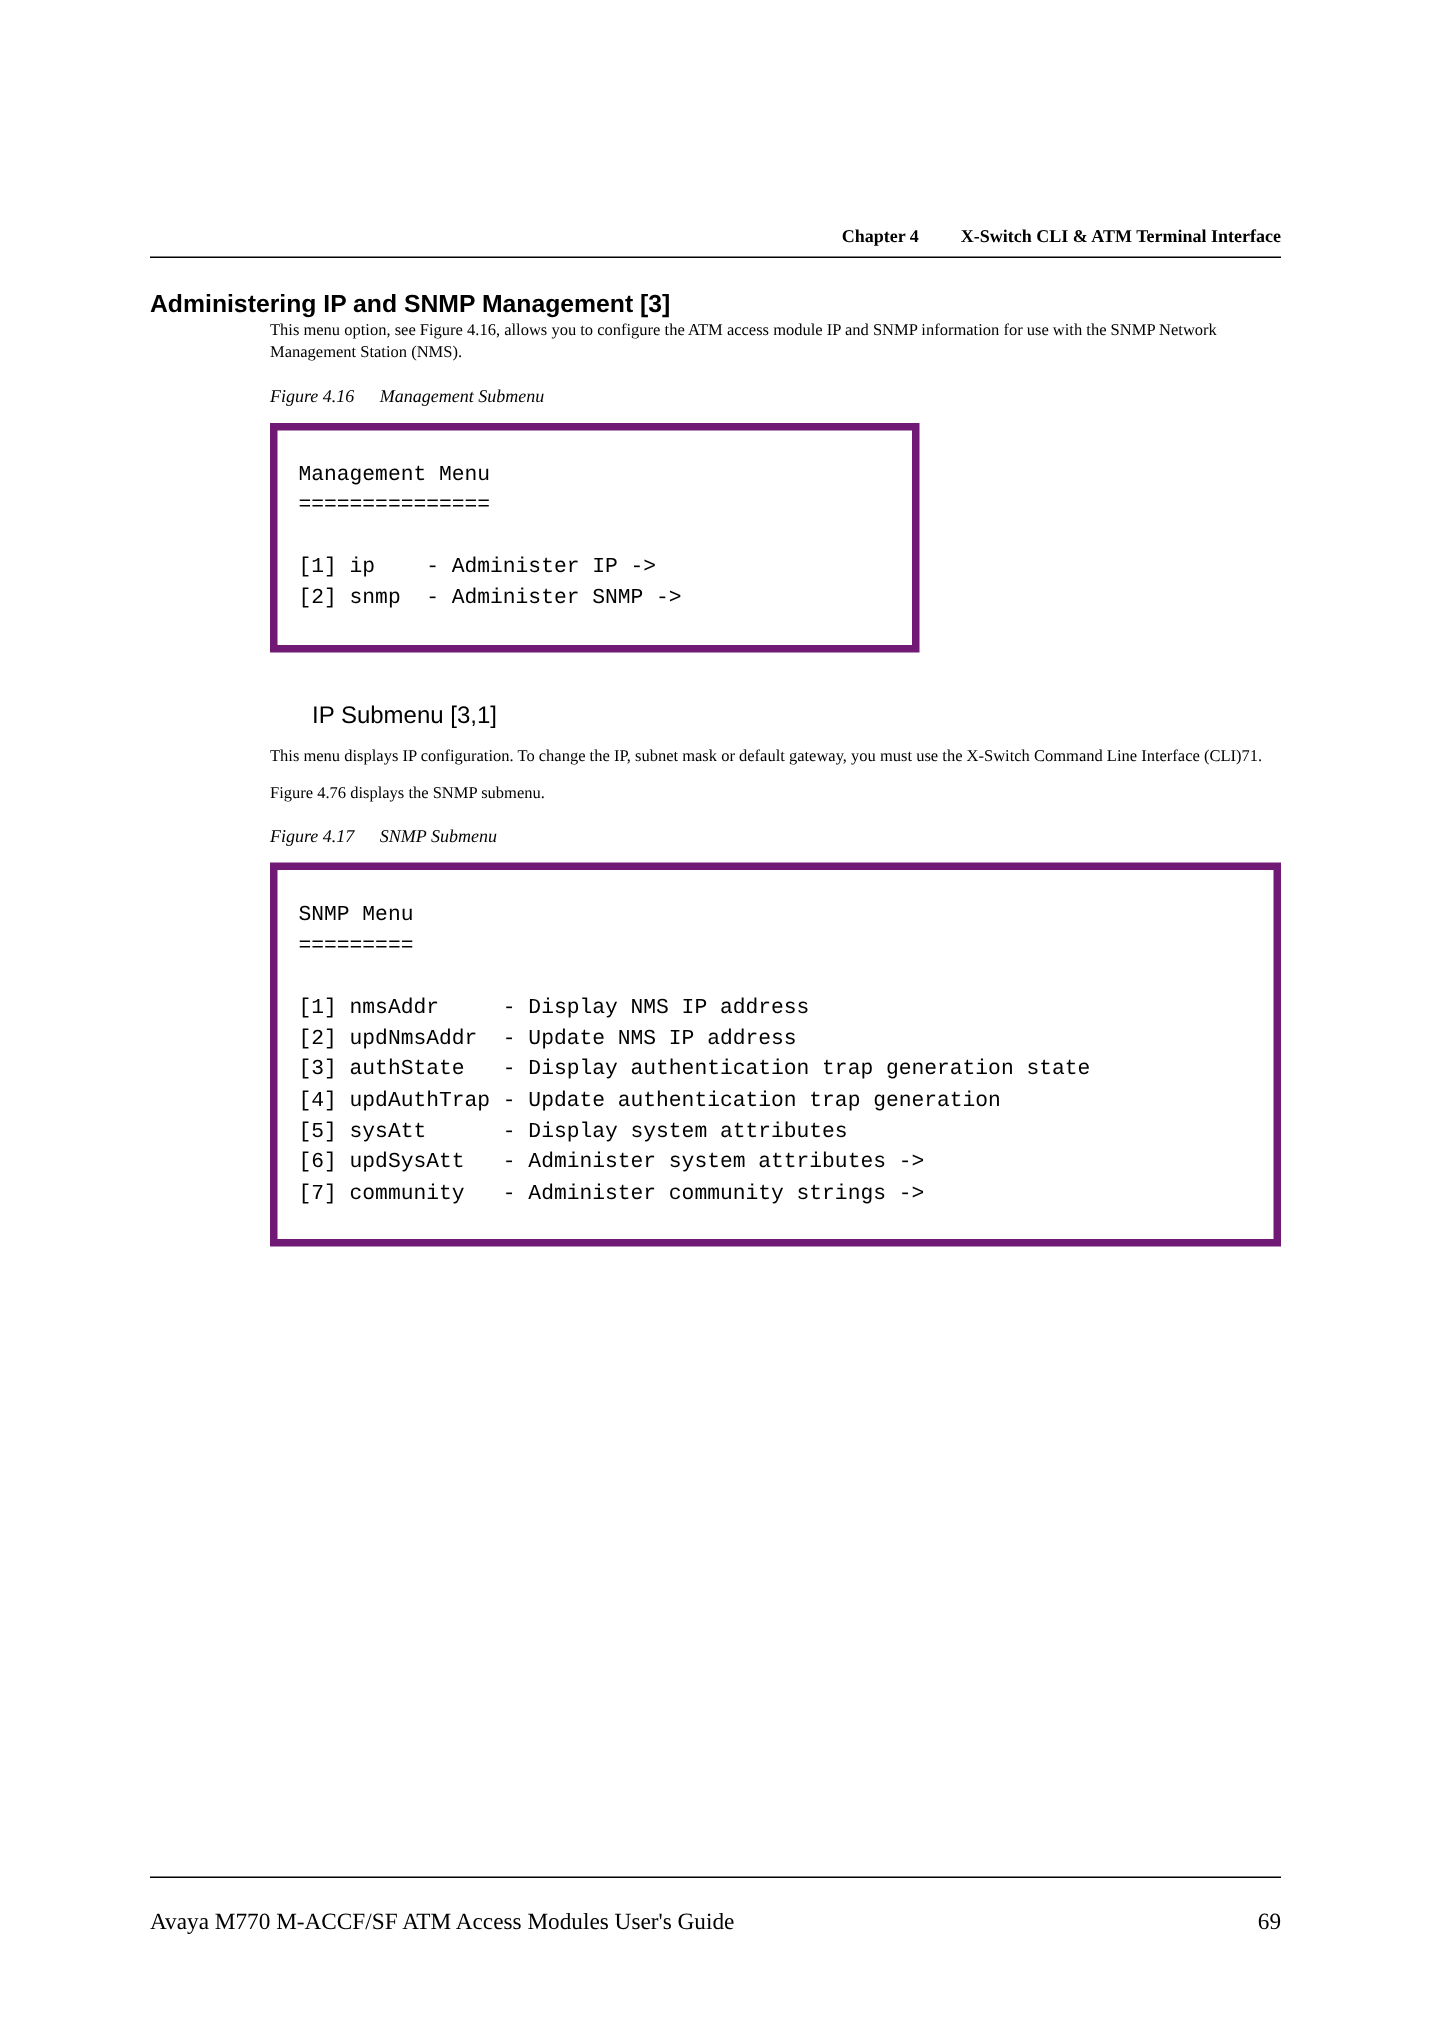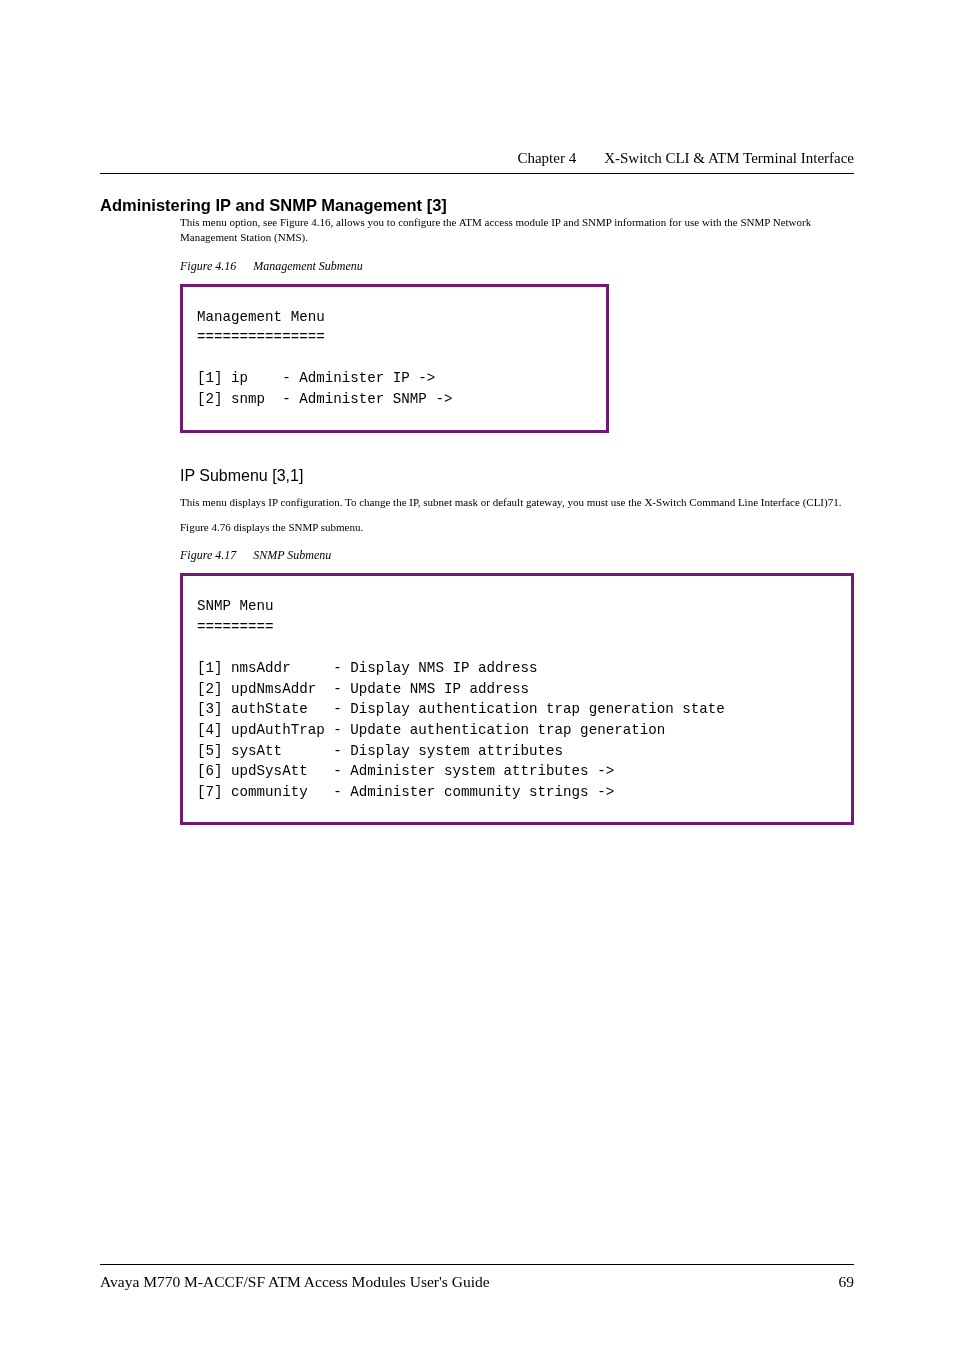--- a/index.html
+++ b/index.html
@@ -12,24 +12,25 @@
   .page {
     width: 954px;
     height: 1351px;
     box-sizing: border-box;
     padding: 150px 100px 50px 100px;
     position: relative;
   }
   .header-line {
     display: flex;
     justify-content: flex-end;
-    font-size: 15px;
+    font-size: 12px;
     padding-bottom: 6px;
     border-bottom: 1px solid #000;
     margin-bottom: 22px;
+    font-weight: bold;
   }
   .header-line .chap {
     margin-right: 28px;
   }
   .section-title {
     font-family: Helvetica, Arial, sans-serif;
     font-weight: bold;
     font-size: 16.5px;
   }
   .body-block {
@@ -43,44 +44,45 @@
   .figure-caption {
     font-style: italic;
     font-size: 12px;
     margin-top: 14px;
     margin-bottom: 10px;
   }
   .figure-caption .figlabel {
     margin-right: 14px;
   }
   .code-box {
-    border: 3px solid #701a75;
+    border: 5px solid #701a75;
     padding: 20px 14px;
     margin-bottom: 34px;
     font-family: "Courier New", Courier, monospace;
     font-size: 14.2px;
     line-height: 1.45;
     white-space: pre;
   }
   .code-box.narrow {
     width: 395px;
   }
   .subhead {
     font-family: Helvetica, Arial, sans-serif;
     font-size: 16px;
     margin-bottom: 10px;
     margin-top: 8px;
+    margin-left: 28px;
   }
   .footer {
     position: absolute;
     left: 100px;
     right: 100px;
     bottom: 60px;
     border-top: 1px solid #000;
-    padding-top: 8px;
+    padding-top: 21px;
     display: flex;
     justify-content: space-between;
     font-size: 15.5px;
   }
 </style>
 </head>
 <body>
 
 <div class="page">
 

